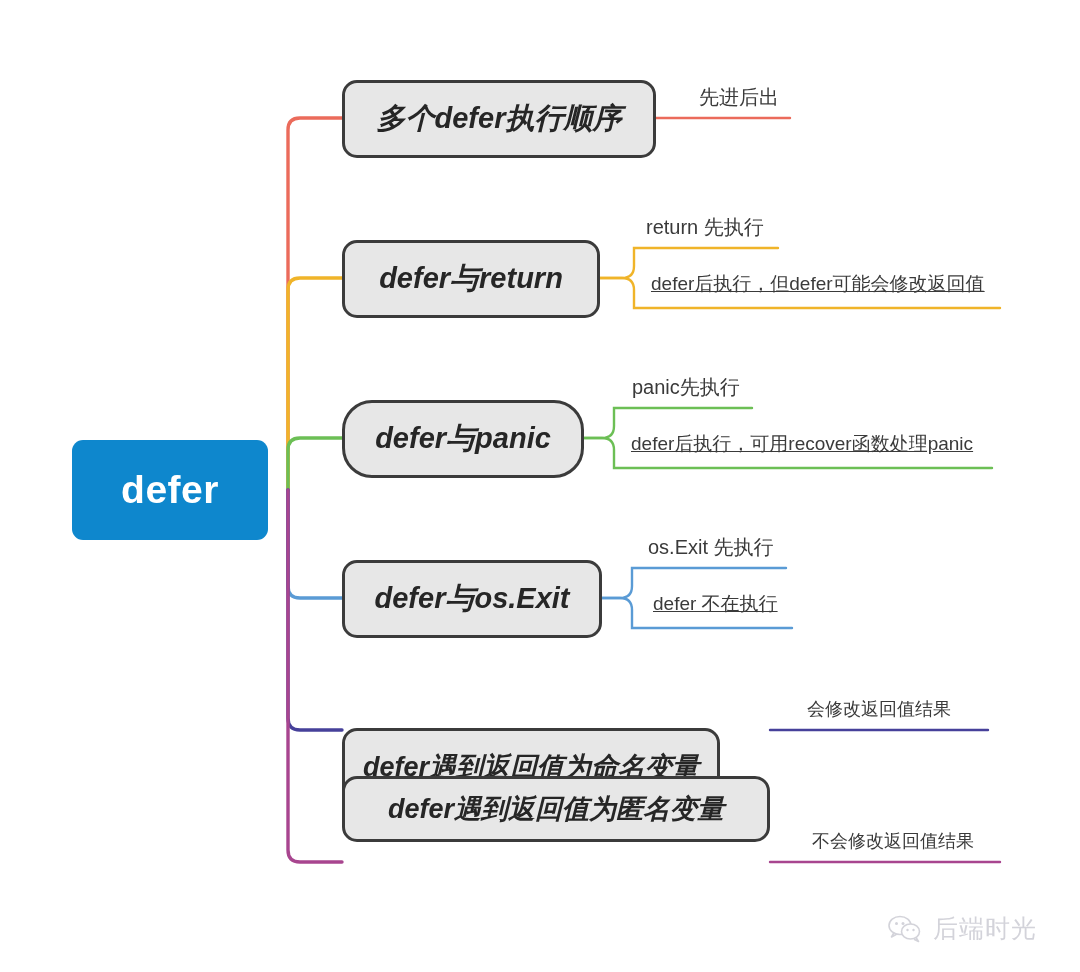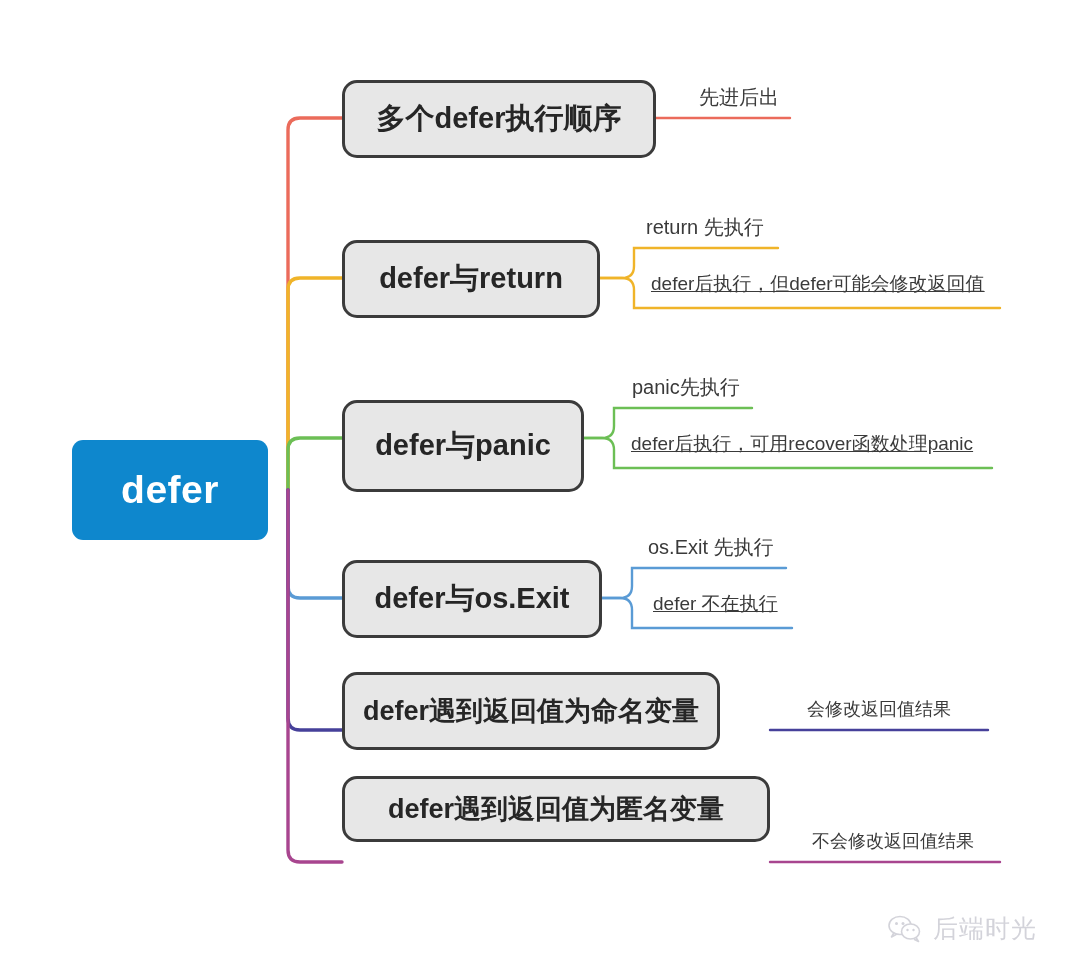--- a/index.html
+++ b/index.html
@@ -50,20 +50,21 @@
     justify-content: center;
     background: #e7e7e7;
     border: 3px solid #3b3b3b;
     border-radius: 15px;
     color: #262626;
     font-size: 29px;
     font-weight: bold;
     box-sizing: border-box;
     white-space: nowrap;
     z-index: 4;
+    font-style: italic;
   }
   .topic-node.small { font-size: 27px; }
 
   
   .leaf-label {
     position: absolute;
     color: #3a3a3a;
     white-space: nowrap;
     z-index: 3;
     line-height: 1.1;
@@ -137,41 +138,41 @@
   <div class="topic-node" style="left:342px; top:240px; width:258px; height:78px;">
     <span>defer与return</span>
   </div>
   <div class="leaf-label s20" style="left:646px; top:216px;">
     <span>return 先执行</span>
   </div>
   <div class="leaf-label s19" style="left:651px; top:274px;">
     <span>defer后执行，但defer可能会修改返回值</span>
   </div>
 
-  <div class="topic-node" style="left:342px; top:400px; width:242px; height:92px;">
+  <div class="topic-node" style="left:342px; top:400px; width:242px; height:78px;border-radius:30px;">
     <span>defer与panic</span>
   </div>
   <div class="leaf-label s20" style="left:632px; top:376px;">
     <span>panic先执行</span>
   </div>
   <div class="leaf-label s19" style="left:631px; top:434px;">
     <span>defer后执行，可用recover函数处理panic</span>
   </div>
 
   <div class="topic-node" style="left:342px; top:560px; width:260px; height:78px;">
     <span>defer与os.Exit</span>
   </div>
   <div class="leaf-label s20" style="left:648px; top:536px;">
     <span>os.Exit 先执行</span>
   </div>
   <div class="leaf-label s19" style="left:653px; top:594px;">
     <span>defer 不在执行</span>
   </div>
 
-  <div class="topic-node small" style="left:342px; top:672px; width:378px; height:78px;">
+  <div class="topic-node small" style="left:342px; top:728px; width:378px; height:78px;">
     <span>defer遇到返回值为命名变量</span>
   </div>
   <div class="leaf-label s18" style="left:807px; top:700px;">
     <span>会修改返回值结果</span>
   </div>
 
   <div class="topic-node small" style="left:342px; top:776px; width:428px; height:66px;">
     <span>defer遇到返回值为匿名变量</span>
   </div>
   <div class="leaf-label s18" style="left:812px; top:832px;">

